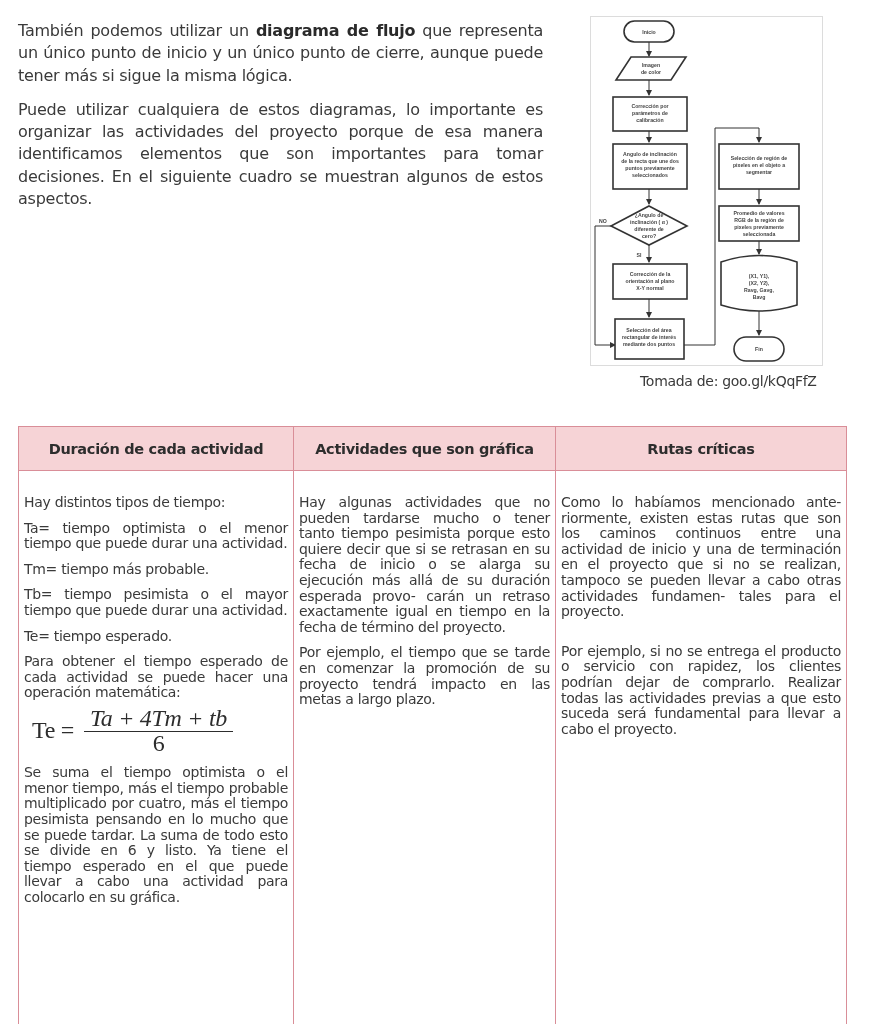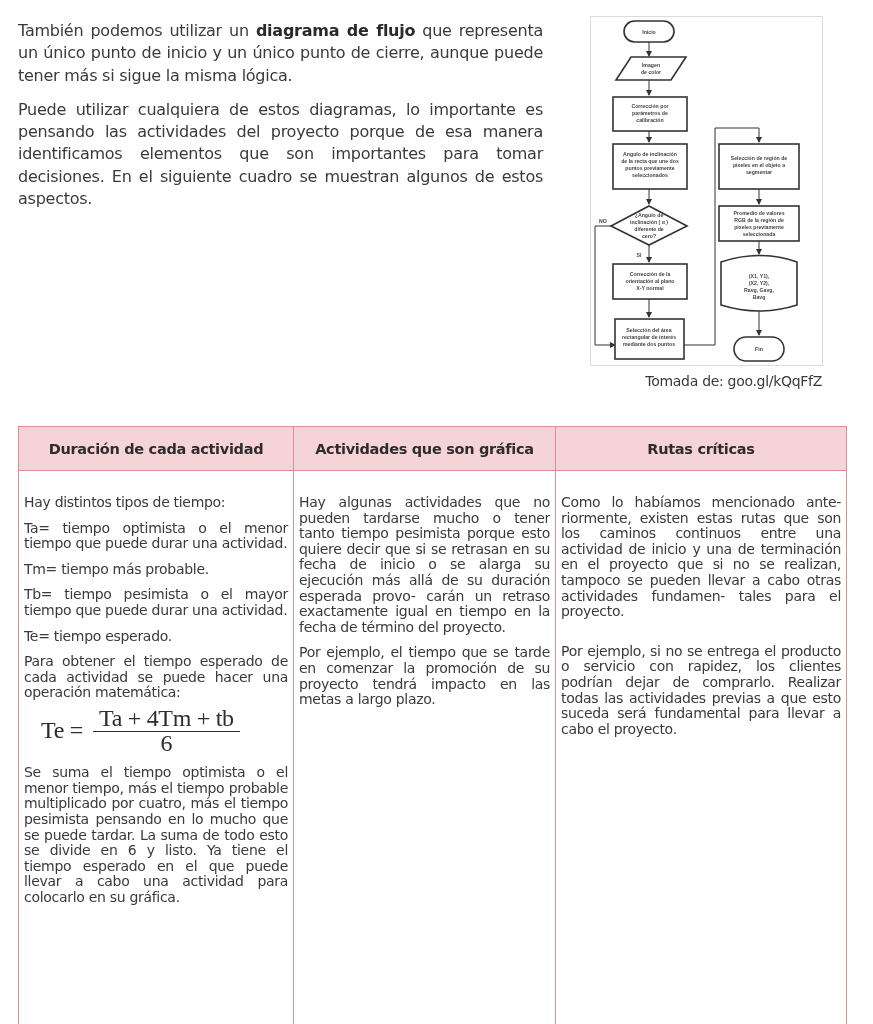--- a/index.html
+++ b/index.html
@@ -5,41 +5,41 @@
     * { box-sizing: border-box; margin: 0; padding: 0; }
     html, body { width: 873px; height: 1024px; background: #ffffff; overflow: hidden; }
     body { position: relative; font-family: "DejaVu Sans", "Liberation Sans", sans-serif; color: #3a3a3a; }
 
     .intro { position: absolute; left: 18px; top: 20px; width: 525px; font-size: 16px; line-height: 22.3px; letter-spacing: -0.25px; }
     .intro p { text-align: justify; text-align-last: left; margin-bottom: 12px; }
     .intro b { color: #2a2a2a; font-weight: bold; margin-top: 36px; }
 
     .flow { position: absolute; left: 590px; top: 16px; width: 233px; height: 350px; border: 1px solid #dcdcdc; }
     .flow svg { position: absolute; left: 0; top: 0; }
-    .flow-caption { position: absolute; left: 640px; top: 373px; width: 182px; text-align: right; font-size: 14px; color: #3a3a3a; letter-spacing: -0.3px; }
+    .flow-caption { position: absolute; left: 640px; top: 373px; width: 182px; font-size: 14px; color: #3a3a3a; letter-spacing: -0.3px; }
 
     table.grid { position: absolute; left: 18px; top: 426px; width: 828px; height: 711px; border-collapse: collapse; table-layout: fixed; }
     table.grid th, table.grid td { border: 1.5px solid #d98e98; vertical-align: top; }
     table.grid th { background: #f6d3d6; height: 44px; font-size: 14.5px; font-weight: bold; color: #2d2d2d; text-align: center; vertical-align: middle; letter-spacing: -0.3px; }
     table.grid td { padding: 24px 5px 0 5px; font-size: 14px; line-height: 15.6px; letter-spacing: -0.3px; color: #3a3a3a; }
     td p { text-align: justify; text-align-last: left; margin-bottom: 10px; }
     td p.gap { }
 
-    .formula { display: flex; align-items: center; margin: 8px 0 14px 17px; font-family: "Liberation Serif", "DejaVu Serif", serif; color: #2d2d2d; font-size: 24px; }
+    .formula { display: flex; align-items: center; margin: 8px 0 14px 8px; font-family: "Liberation Serif", "DejaVu Serif", serif; color: #2d2d2d; font-size: 24px; }
     .formula .lhs { margin-right: 10px; }
     .formula .frac { display: flex; flex-direction: column; align-items: center; }
-    .formula .num { padding: 0 6px 4px 6px; border-bottom: 1.5px solid #2d2d2d; }
+    .formula .num { padding: 0 6px 4px 6px; border-bottom: 1.5px solid #2d2d2d; font-style: italic; }
     .formula .den { padding-top: 4px; }
   </style>
 </head>
 <body>
 
 <div class="intro">
   <p><span>También podemos utilizar un </span><b>diagrama de flujo</b><span> que representa un único punto de inicio y un único punto de cierre, aunque puede tener más si sigue la misma lógica.</span></p>
-  <p>Puede utilizar cualquiera de estos diagramas, lo importante es pensando las actividades del proyecto porque de esa manera identificamos elementos que son importantes para tomar decisiones. En el siguiente cuadro se muestran algunos de estos aspectos.</p>
+  <p>Puede utilizar cualquiera de estos diagramas, lo importante es organizar las actividades del proyecto porque de esa manera identificamos elementos que son importantes para tomar decisiones. En el siguiente cuadro se muestran algunos de estos aspectos.</p>
 </div>
 
 <div class="flow">
   <svg width="233" height="350" viewBox="0 0 233 350" font-family="Liberation Sans, sans-serif" font-size="5.2" font-weight="bold" fill="#444" text-anchor="middle">
     <defs>
       <marker id="ah" markerWidth="6" markerHeight="6" refX="5" refY="3" orient="auto">
         <path d="M0,0 L6,3 L0,6 z" fill="#333"></path>
       </marker>
     </defs>
     <g stroke="#333" stroke-width="1" fill="none">

